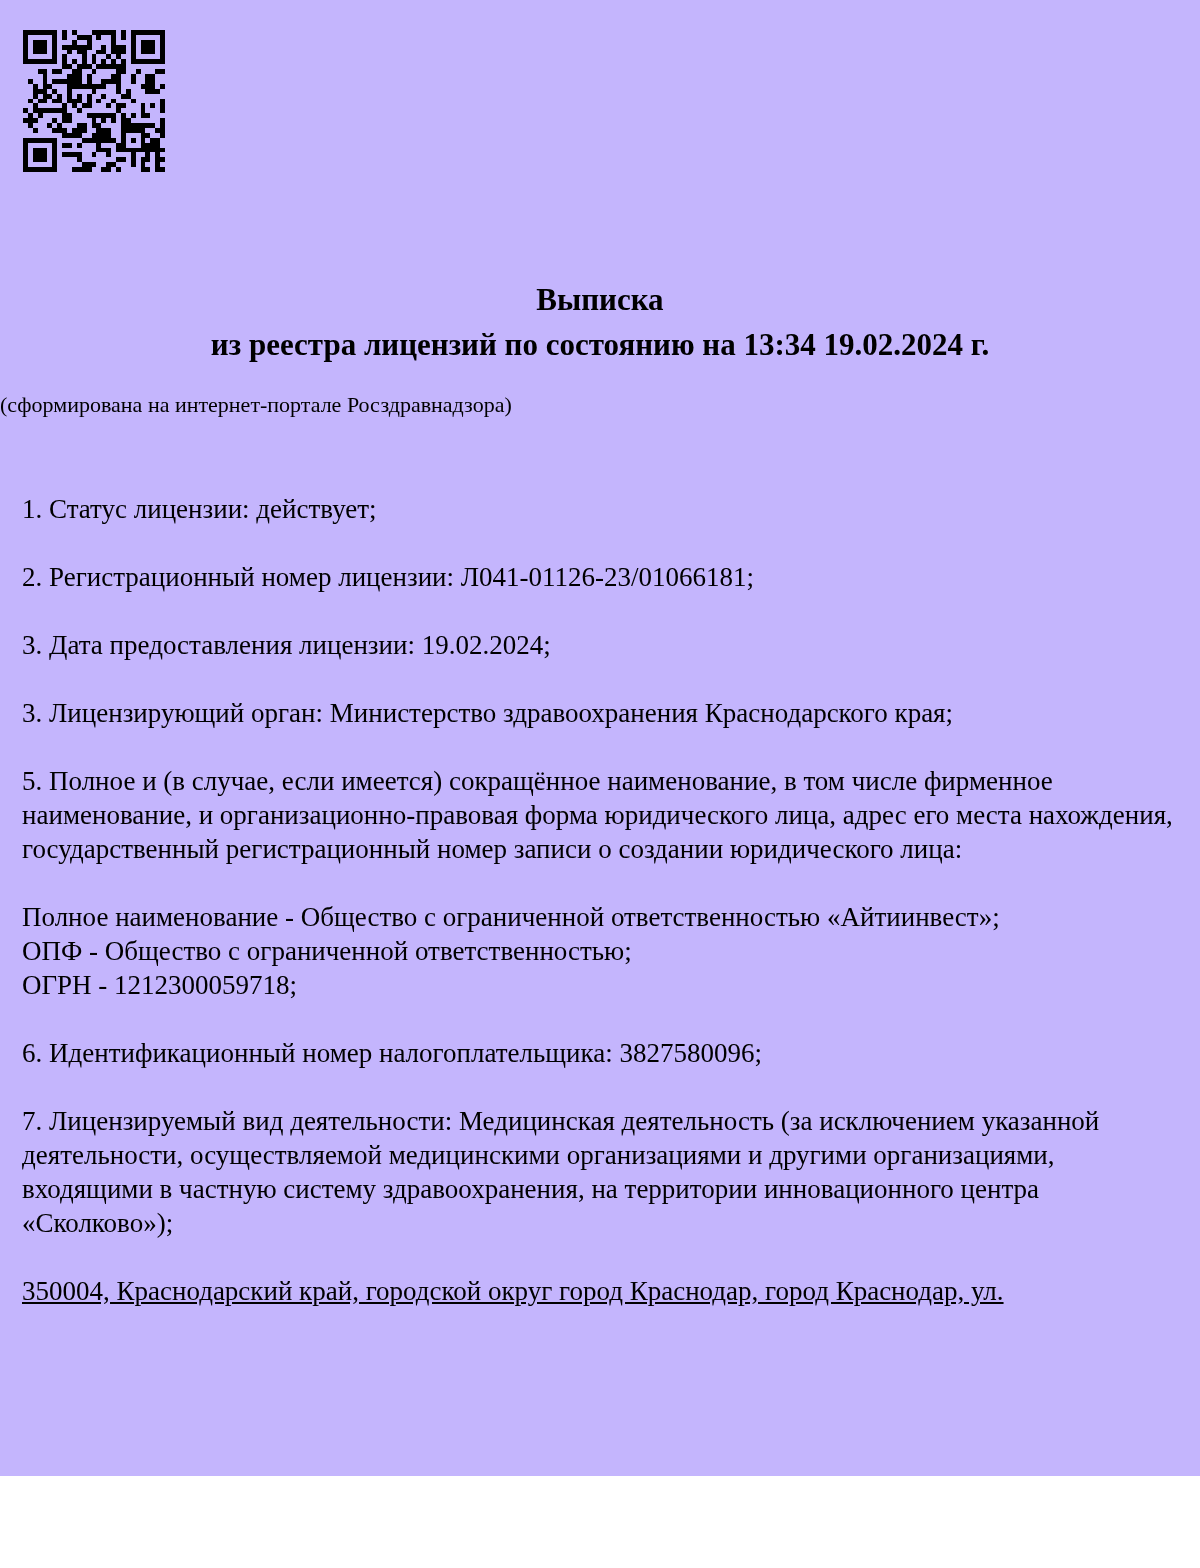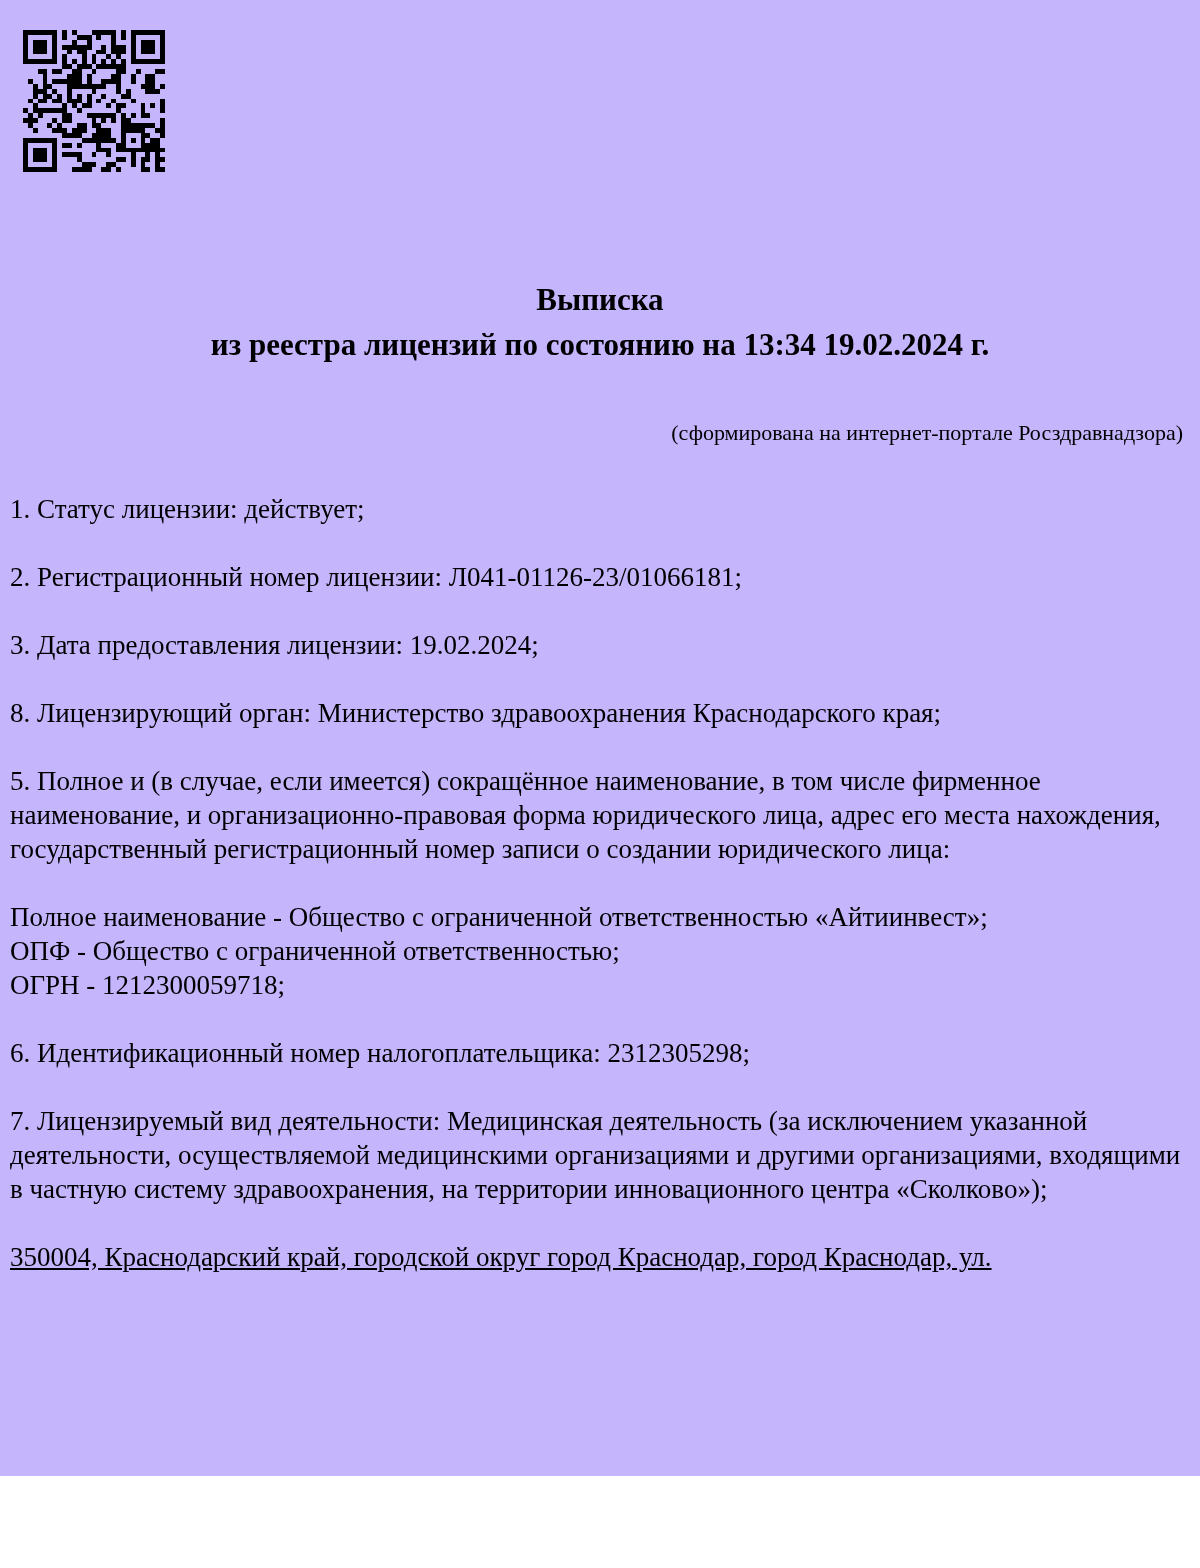--- a/index.html
+++ b/index.html
@@ -35,35 +35,33 @@
     font-weight: 700;
     font-size: 31px;
     line-height: 45px;
     white-space: nowrap;
   }
   .subtitle {
     position: absolute;
     left: 0;
     top: 391px;
     width: 1183px;
-    text-align: right;
     font-size: 22px;
     line-height: 27px;
-    margin-top: 28px;
   }
   .doc-body {
     position: absolute;
     left: 10px;
     top: 492px;
     width: 1173px;
     font-size: 27px;
     line-height: 34px;
     text-align: left;
   }
-  .para { margin: 0 0 34px 0; }
+  .para { margin: 0 0 34px 12px; }
   .para:last-child { margin-bottom: 0; text-decoration: underline; }
 </style>
 </head>
 <body>
 
 <div class="page">
 
   <div class="qr" id="qr-host">
       <svg viewBox="0 0 29 29" shape-rendering="crispEdges" xmlns="http://www.w3.org/2000/svg">
         <g fill="#000000">
@@ -485,25 +483,25 @@
     <div>Выписка</div>
     <div>из реестра лицензий по состоянию на 13:34 19.02.2024 г.</div>
   </div>
 
   <div class="subtitle">(сформирована на интернет-портале Росздравнадзора)</div>
 
   <div class="doc-body" id="doc-body">
       <div class="para">1. Статус лицензии: действует;</div>
       <div class="para">2. Регистрационный номер лицензии: Л041-01126-23/01066181;</div>
       <div class="para">3. Дата предоставления лицензии: 19.02.2024;</div>
-      <div class="para">8. Лицензирующий орган: Министерство здравоохранения Краснодарского края;</div>
+      <div class="para">3. Лицензирующий орган: Министерство здравоохранения Краснодарского края;</div>
       <div class="para">5. Полное и (в случае, если имеется) сокращённое наименование, в том числе фирменное наименование, и организационно-правовая форма юридического лица, адрес его места нахождения, государственный регистрационный номер записи о создании юридического лица:</div>
       <div class="para">
         <div>Полное наименование - Общество с ограниченной ответственностью «Айтиинвест»;</div>
         <div>ОПФ - Общество с ограниченной ответственностью;</div>
         <div>ОГРН - 1212300059718;</div>
       </div>
-      <div class="para">6. Идентификационный номер налогоплательщика: 2312305298;</div>
+      <div class="para">6. Идентификационный номер налогоплательщика: 3827580096;</div>
       <div class="para">7. Лицензируемый вид деятельности: Медицинская деятельность (за исключением указанной деятельности, осуществляемой медицинскими организациями и другими организациями, входящими в частную систему здравоохранения, на территории инновационного центра «Сколково»);</div>
       <div class="para">350004, Краснодарский край, городской округ город Краснодар, город Краснодар, ул.</div>
     </div>
 
 </div>
 
 </body></html>

